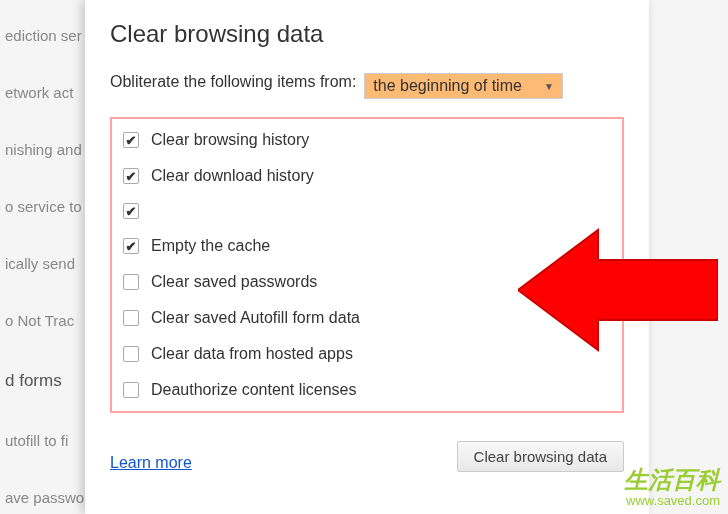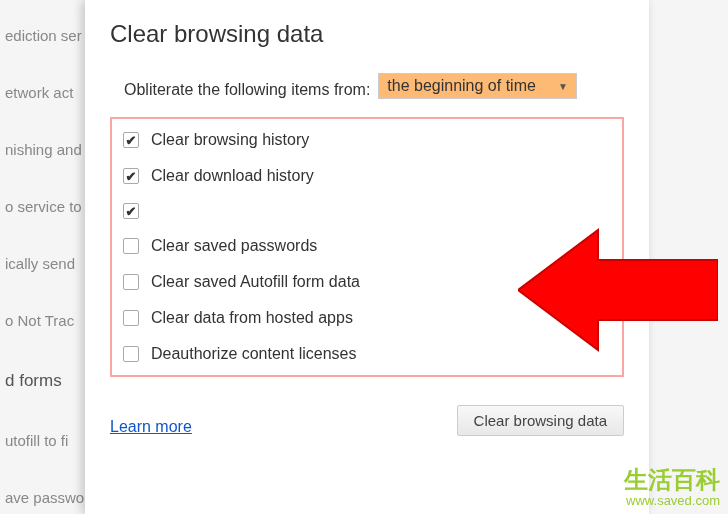--- a/index.html
+++ b/index.html
@@ -47,25 +47,24 @@
       box-shadow: -3px 0 10px rgba(0,0,0,0.2);
     }
     .dialog-title {
       font-size: 24px;
       font-weight: normal;
       color: #333;
       margin-bottom: 25px;
     }
     .time-row {
       display: flex;
-      align-items: flex-end;
+      align-items: flex-start;
       margin-bottom: 18px;
       font-size: 16px;
       color: #333;
-      margin-left: 14px;
     }
     .time-row-label {
       margin-right: 8px;
     }
     .time-select {
       border: 1px solid #ccc;
       padding: 3px 8px;
       font-size: 16px;
       color: #333;
       background: #fdba74;
@@ -141,20 +140,21 @@
       position: absolute;
       right: 8px;
       bottom: 6px;
       text-align: right;
       line-height: 1.1;
     }
     .watermark-cn {
       font-size: 24px;
       color: #9acd32;
       font-weight: bold;
+      font-style: italic;
     }
     .watermark-url {
       font-size: 13px;
       color: #9acd32;
     }
   </style>
 </head>
 <body>
 
 <div class="background-text">
@@ -187,20 +187,24 @@
       <span>Clear browsing history</span>
     </div>
     <div class="checkbox-row">
       <span class="checkbox checked"></span>
       <span>Clear download history</span>
     </div>
     <div class="checkbox-row">
       <span class="checkbox checked"></span>
     </div>
     <div class="checkbox-row">
+      <span class="checkbox checked"></span>
+      <span>Empty the cache</span>
+    </div>
+    <div class="checkbox-row">
       <span class="checkbox"></span>
       <span>Clear saved passwords</span>
     </div>
     <div class="checkbox-row">
       <span class="checkbox"></span>
       <span>Clear saved Autofill form data</span>
     </div>
     <div class="checkbox-row">
       <span class="checkbox"></span>
       <span>Clear data from hosted apps</span>

